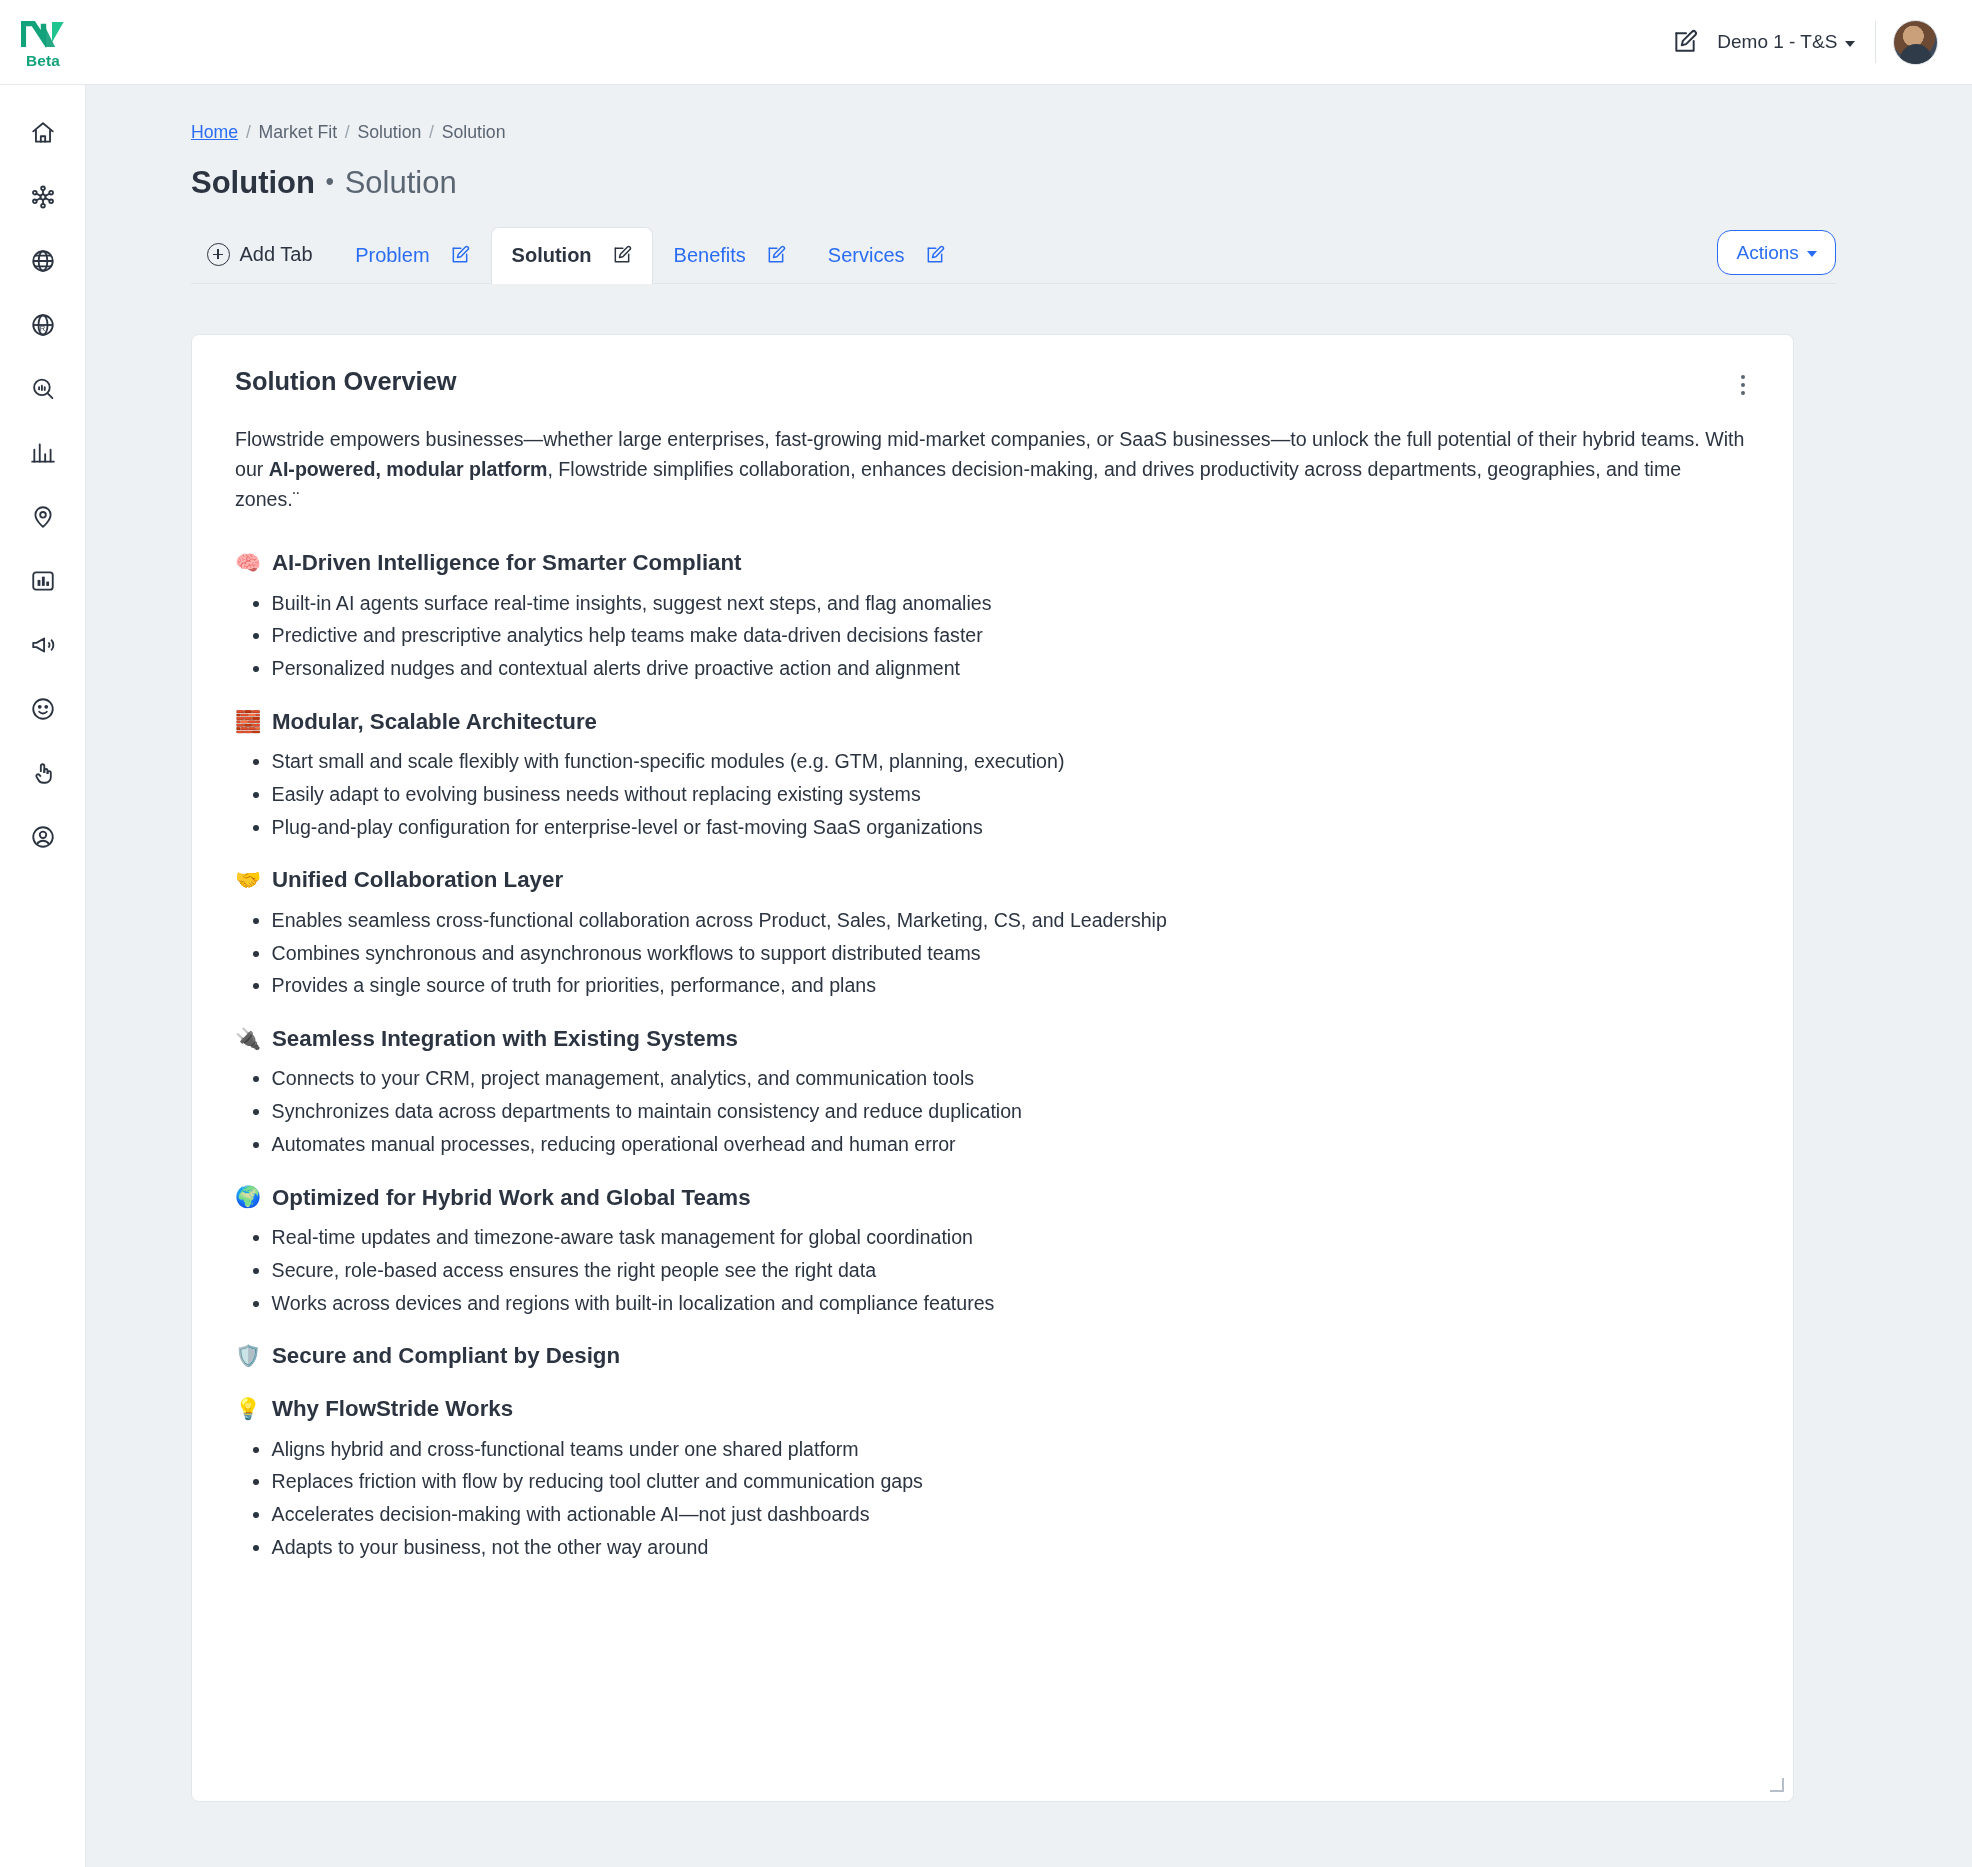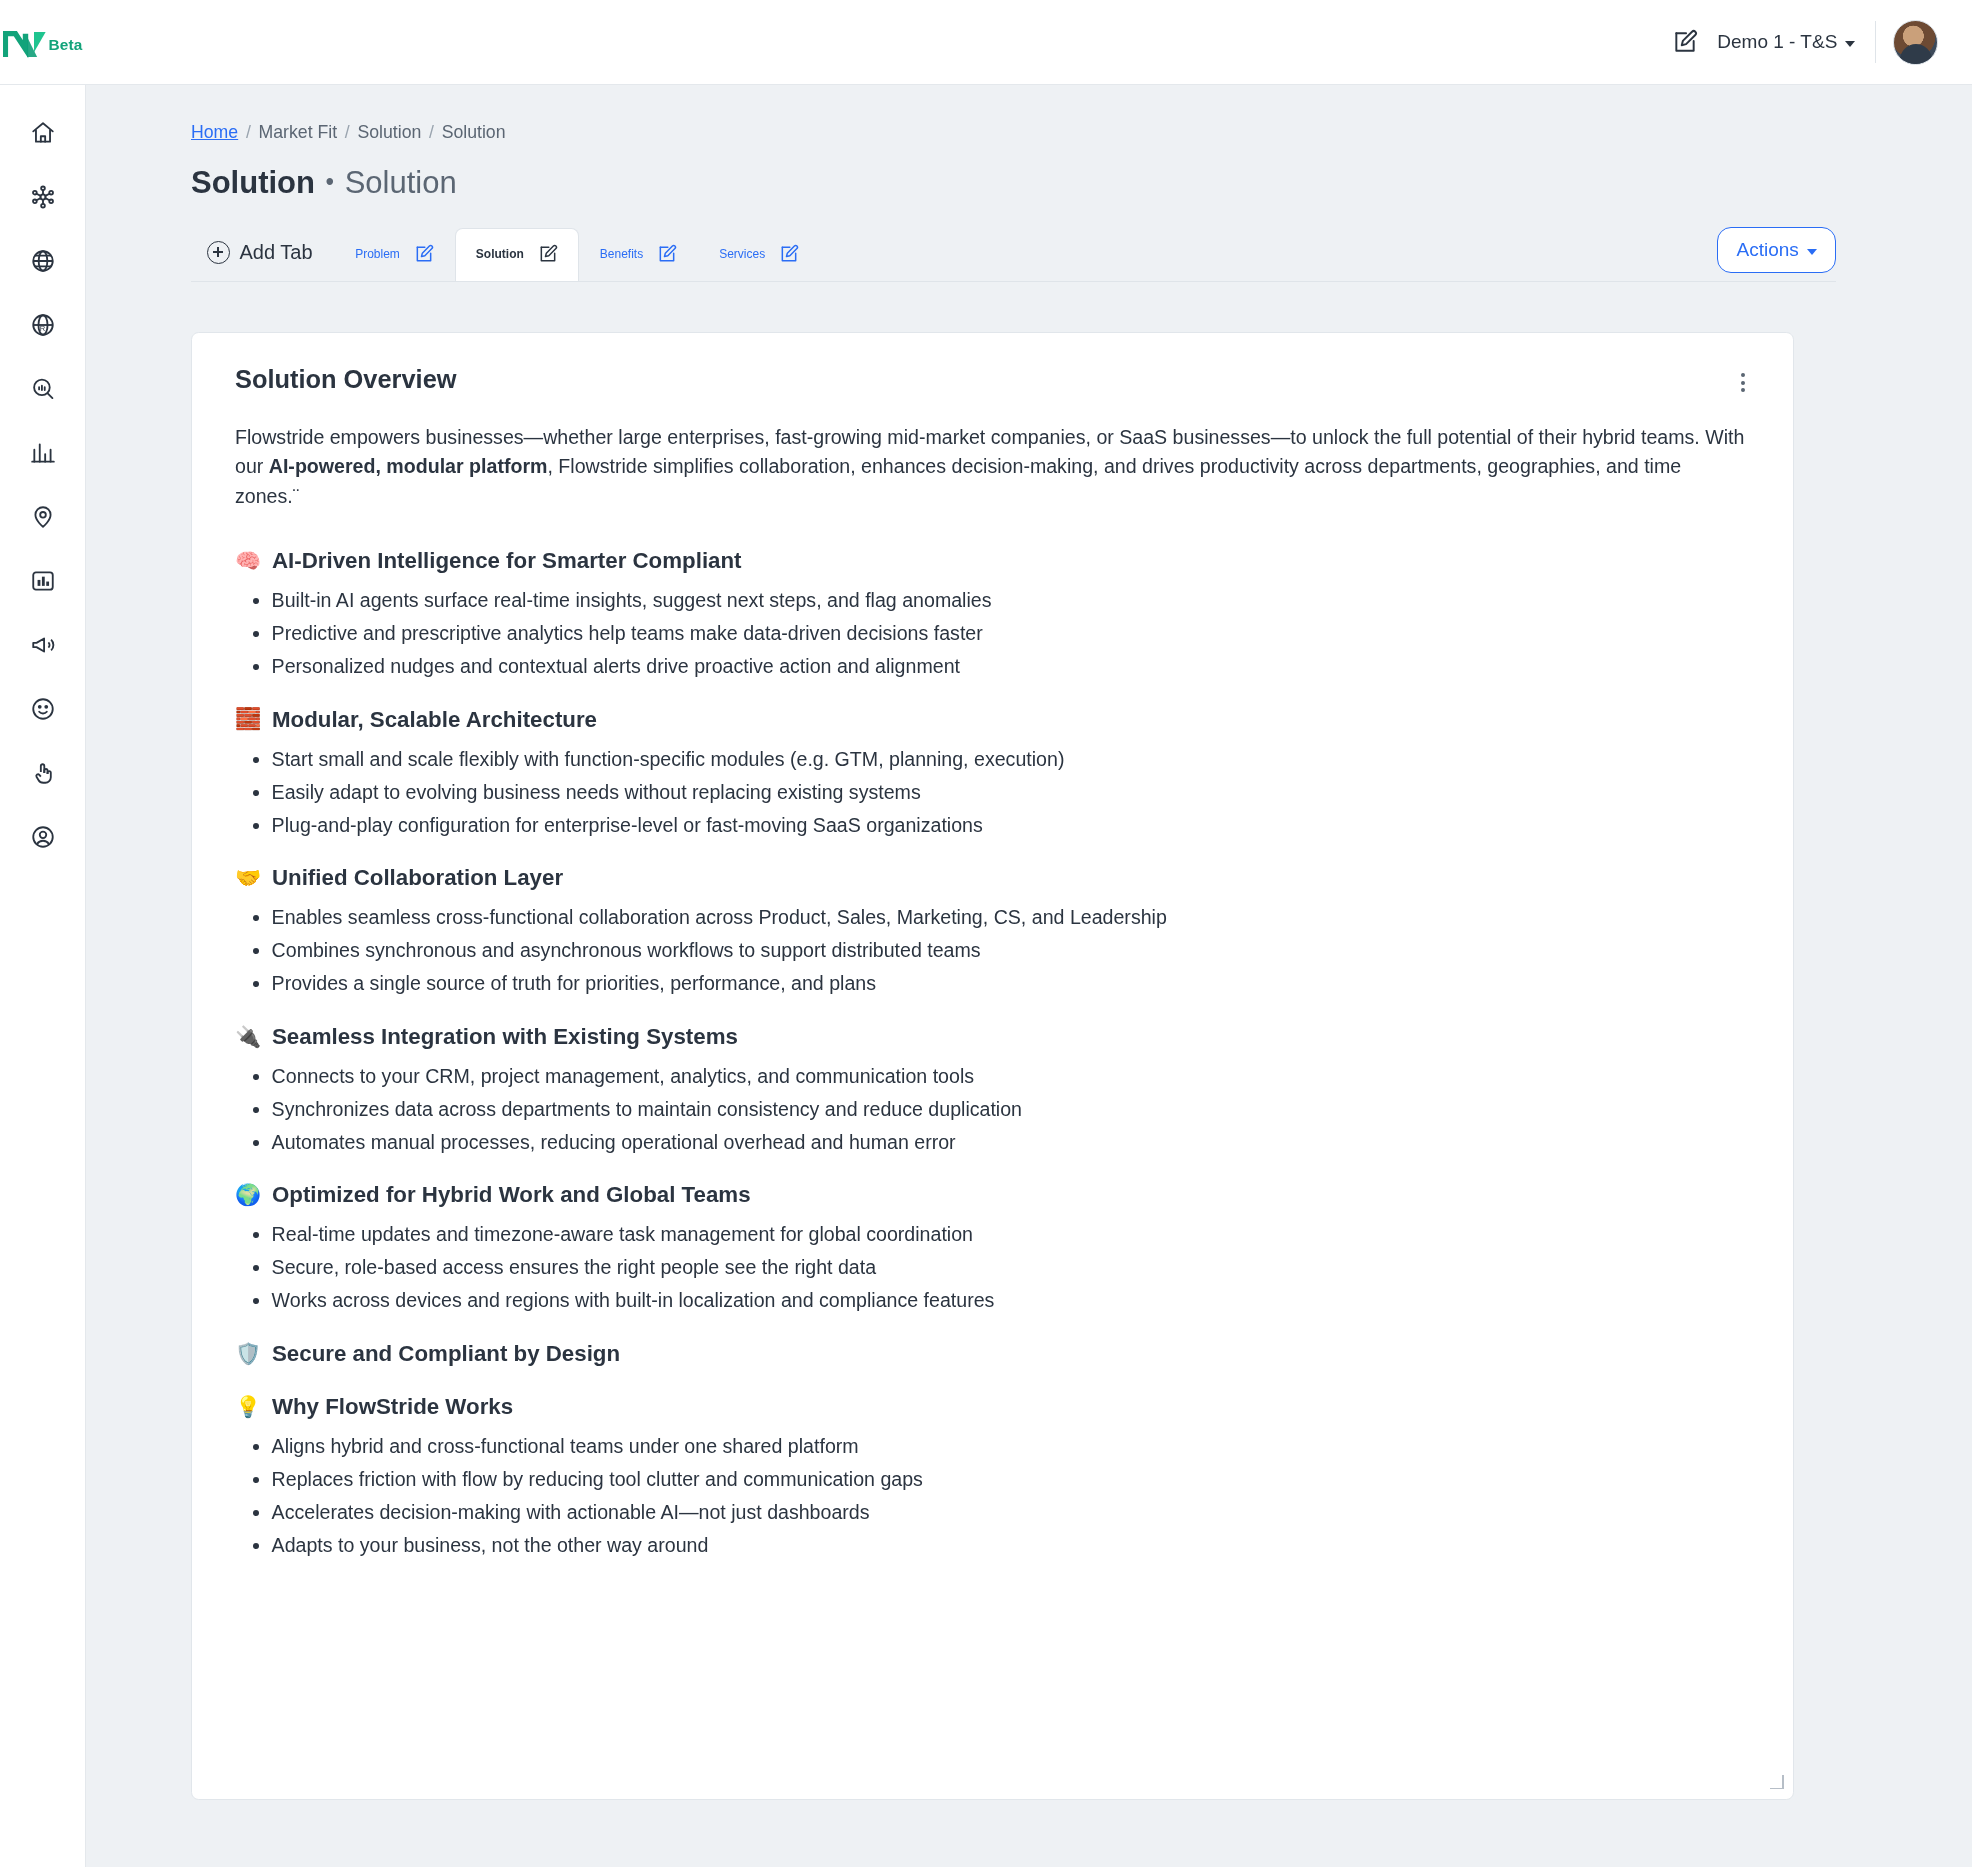--- a/index.html
+++ b/index.html
@@ -22,21 +22,21 @@
     background: #ffffff;
     display: flex;
     align-items: center;
     border-bottom: 0.8px solid #e4e8ec;
     z-index: 5;
   }
   .brand {
     width: 86px;
     height: 85px;
     display: flex;
-    flex-direction: row;
+    flex-direction: column;
     align-items: center;
     justify-content: center;
     padding-top: 4.6px;
   }
   .brand-mark { width: 45px; height: 31px; }
   .brand-beta {
     font-size: 15.4px;
     color: #12a37a;
     font-weight: 700;
     margin-top: 1.5px;
@@ -184,22 +184,22 @@
     content: "";
     position: absolute;
     background: #2b3440;
   }
   .plus-circle::before { left: 5.4px; top: 9.6px; width: 10px; height: 1.5px; }
   .plus-circle::after  { top: 5.4px; left: 9.6px; height: 10px; width: 1.5px; }
 
   .tab {
     display: flex;
     align-items: center;
-    gap: 14px;
-    font-size: 12px;
+    gap: 20px;
+    font-size: 20px;
     color: #2a6df5;
     padding: 15.4px 20px 17px 20px;
     cursor: pointer;
     border: 0.8px solid transparent;
     border-bottom: none;
     border-radius: 7.7px 7.7px 0 0;
     position: relative;
     top: 0.8px;
   }
   .tab.active {

